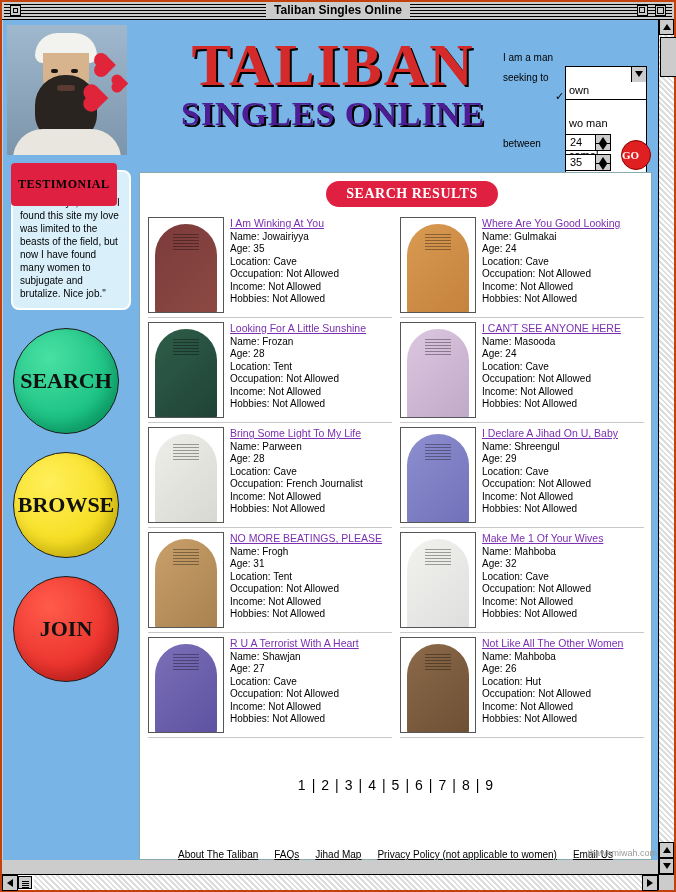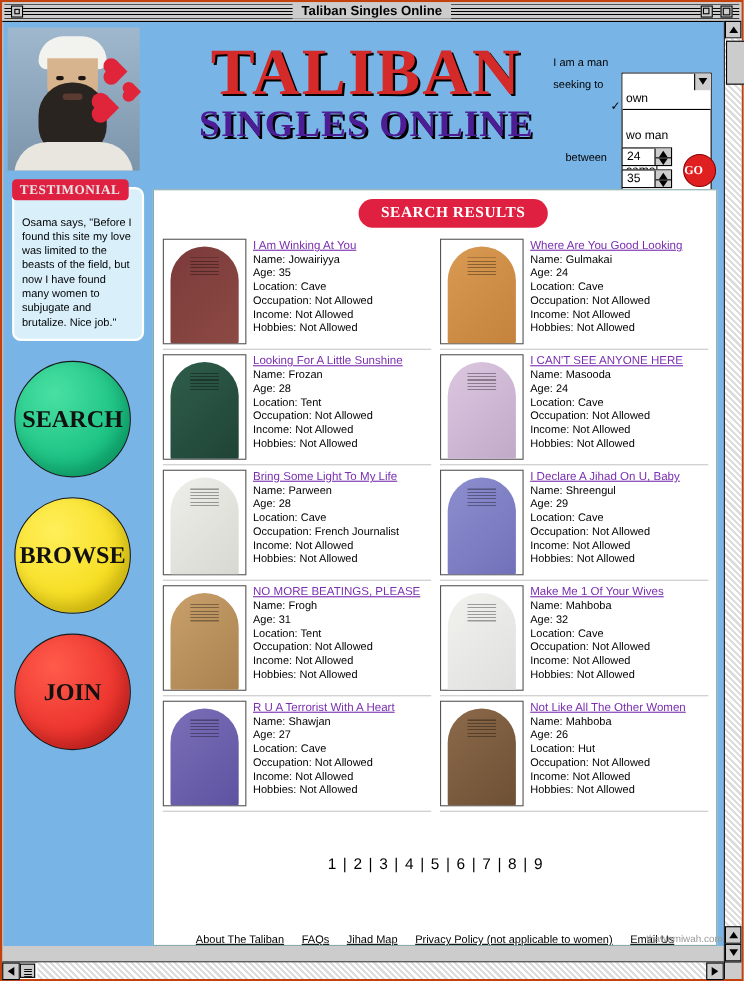--- a/index.html
+++ b/index.html
@@ -69,41 +69,41 @@
 
   .logo{position:absolute;left:150px;top:16px;width:360px;text-align:center;}
   .logo .l1{font-family:"Liberation Serif",serif;font-size:60px;font-weight:bold;color:#d42a2a;
     letter-spacing:2px;text-shadow:2px 2px 0 #000;line-height:58px;}
   .logo .l2{font-family:"Liberation Serif",serif;font-size:34px;font-weight:bold;color:#4c1d95;
     letter-spacing:1px;text-shadow:2px 2px 0 #000;line-height:40px;}
 
   .seek{position:absolute;right:8px;top:32px;width:150px;font-size:10px;color:#000;}
   .seek .lbl1{position:absolute;left:0;top:0;white-space:nowrap;}
   .seek .lbl2{position:absolute;left:0;top:20px;white-space:nowrap;}
-  .seek .lbl3{position:absolute;left:11px;top:86px;white-space:nowrap;text-align:right;}
+  .seek .lbl3{position:absolute;left:0;top:86px;white-space:nowrap;text-align:right;}
   .seek .check{position:absolute;left:52px;top:38px;font-size:11px;}
   .selectbox{position:absolute;left:62px;top:14px;width:82px;background:#ffffff;border:1px solid #000;box-sizing:border-box;}
   .selectbox .row{font-size:11px;padding:16px 3px;height:15px;line-height:14px;box-sizing:border-box;}
   .selectbox .row.sel{background:#ffffff;border-bottom:1px solid #000;font-weight:normal;}
   .selectbox .arrowbtn{position:absolute;right:0;top:0;width:15px;height:15px;background:#cccccc;border-left:1px solid #000;box-sizing:border-box;}
   .stepper{position:absolute;left:62px;width:46px;height:17px;border:1px solid #000;background:#fff;box-sizing:border-box;}
   .stepper.s1{top:82px;} .stepper.s2{top:102px;}
   .stepper .val{position:absolute;left:4px;top:1px;font-size:11px;}
   .stepper .btns{position:absolute;right:0;top:0;bottom:0;width:14px;border-left:1px solid #000;background:#cccccc;}
   .stepper .btns .half{position:absolute;left:0;right:0;height:50%;}
   .stepper .btns .half.t{top:0;border-bottom:1px solid #000;}
   .stepper .btns .half.b{bottom:0;}
   .gobtn{position:absolute;left:118px;top:88px;width:28px;height:28px;border-radius:50%;background:#e02020;border:1px solid #8c0000;
     color:#fff;font-size:11px;font-weight:bold;line-height:28px;font-family:"Liberation Serif",serif;}
 
   
   .leftcol{position:absolute;left:8px;top:150px;width:120px;}
   .testi{position:relative;background:#d9f0fb;border:2px solid #ffffff;border-radius:8px;padding:24px 7px 8px 7px;box-sizing:border-box;}
-  .testi .ribbon{position:absolute;left:-2px;top:-9px;background:#e02040;color:#e5e5e5;font-family:"Liberation Serif",serif;
-    font-size:12px;font-weight:bold;padding:2px 7px;border-radius:4px;letter-spacing:0.5px;}
+  .testi .ribbon{position:absolute;left:-2px;top:-9px;background:#e02040;color:#000000;font-family:"Liberation Serif",serif;
+    font-size:12px;font-weight:bold;padding:14px 7px;border-radius:4px;letter-spacing:0.5px;}
   .testi p{margin:0;font-size:10px;line-height:13px;color:#000;}
 
   .bigbtn{margin:18px 0 0 2px;width:104px;height:104px;border-radius:50%;border:1px solid #1a1a1a;
     font-family:"Liberation Serif",serif;font-size:22px;font-weight:bold;color:#111;
     display:flex;align-items:center;justify-content:center;box-shadow:inset -6px -8px 14px rgba(0,0,0,.18);}
   .bigbtn.search{background:radial-gradient(circle at 34% 28%,#49e0a3,#00b070);}
   .bigbtn.browse{background:radial-gradient(circle at 34% 28%,#ffef5a,#f2d400);}
   .bigbtn.join{background:radial-gradient(circle at 34% 28%,#ff5b4b,#e01b1b);}
 
   

